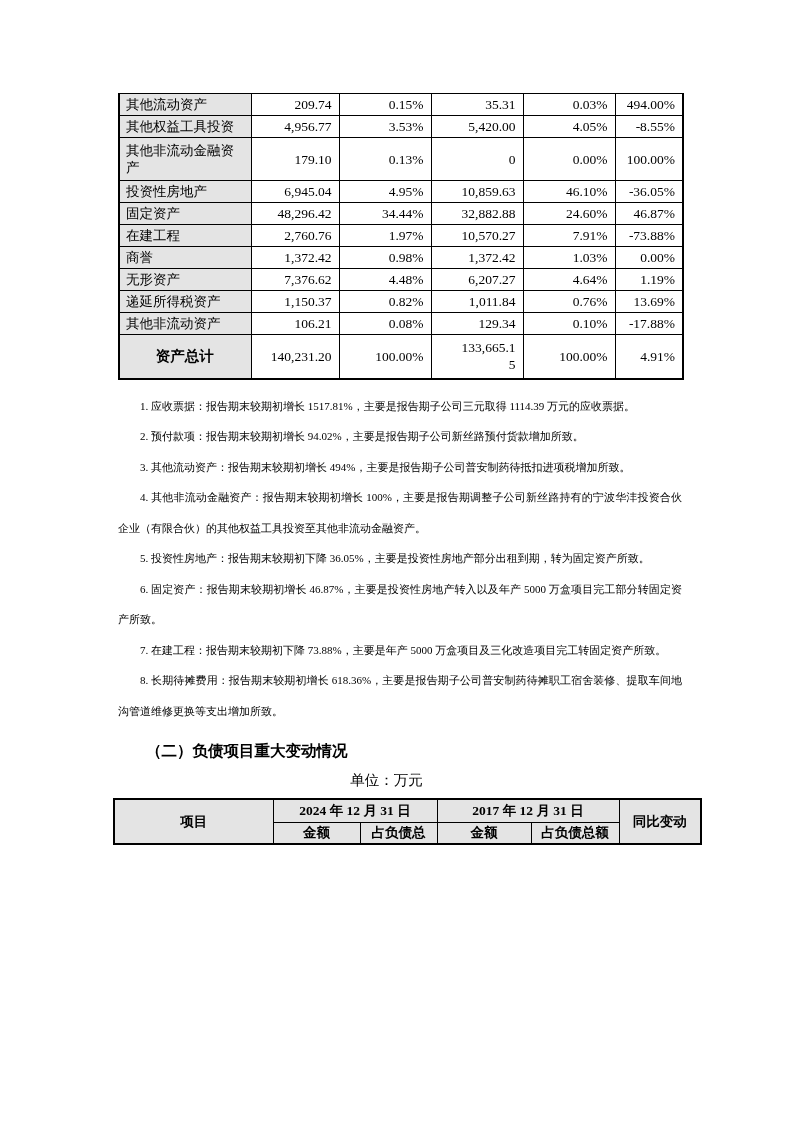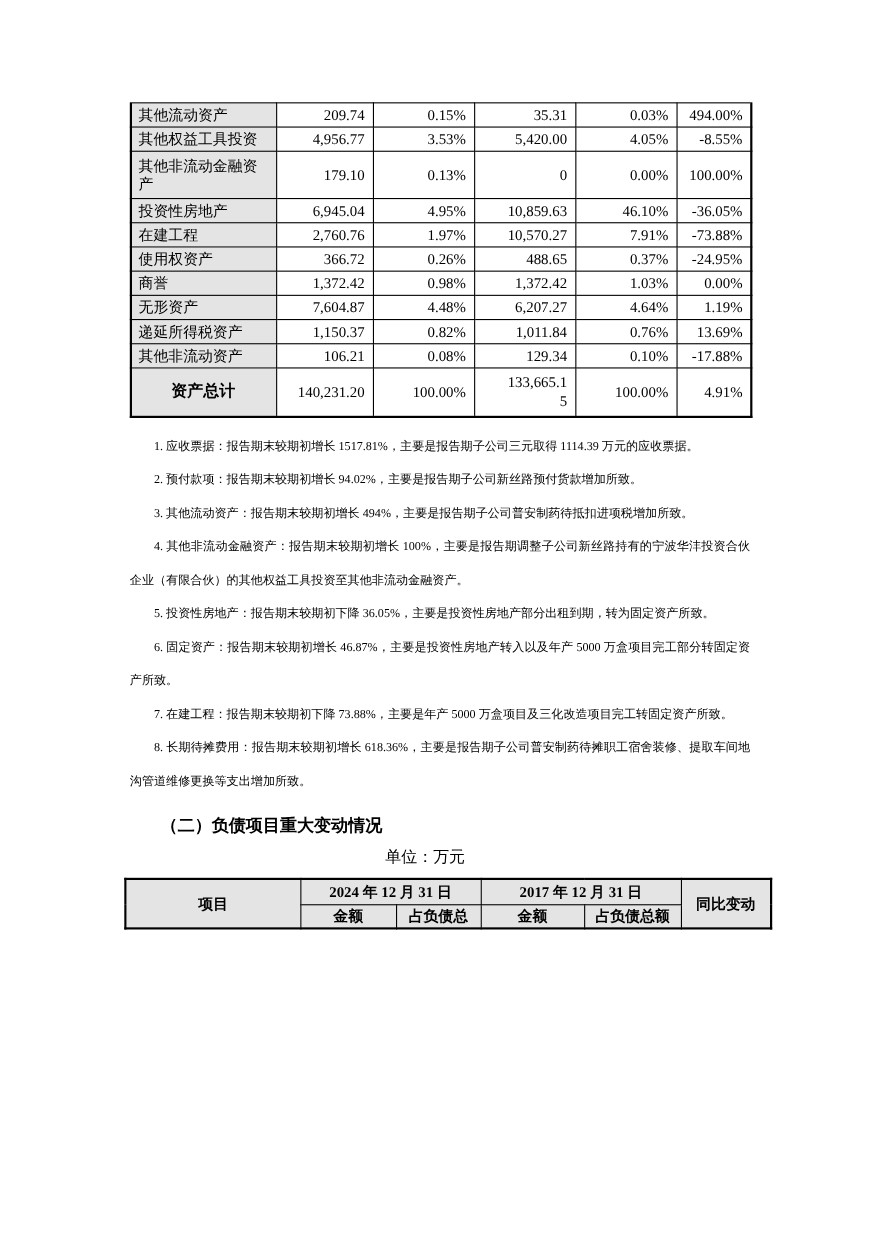--- a/index.html
+++ b/index.html
@@ -110,46 +110,46 @@
         </tr>
         <tr>
           <td class="c-item">投资性房地产</td>
           <td class="c-num">6,945.04</td>
           <td class="c-num">4.95%</td>
           <td class="c-num">10,859.63</td>
           <td class="c-num">46.10%</td>
           <td class="c-num">-36.05%</td>
         </tr>
         <tr>
+          <td class="c-item">固定资产</td>
+          <td class="c-num">48,296.42</td>
+          <td class="c-num">34.44%</td>
+          <td class="c-num">32,882.88</td>
+          <td class="c-num">24.60%</td>
+          <td class="c-num">46.87%</td>
+        </tr>
+        <tr>
           <td class="c-item">在建工程</td>
           <td class="c-num">2,760.76</td>
           <td class="c-num">1.97%</td>
           <td class="c-num">10,570.27</td>
           <td class="c-num">7.91%</td>
           <td class="c-num">-73.88%</td>
         </tr>
         <tr>
-          <td class="c-item">使用权资产</td>
-          <td class="c-num">366.72</td>
-          <td class="c-num">0.26%</td>
-          <td class="c-num">488.65</td>
-          <td class="c-num">0.37%</td>
-          <td class="c-num">-24.95%</td>
-        </tr>
-        <tr>
           <td class="c-item">商誉</td>
           <td class="c-num">1,372.42</td>
           <td class="c-num">0.98%</td>
           <td class="c-num">1,372.42</td>
           <td class="c-num">1.03%</td>
           <td class="c-num">0.00%</td>
         </tr>
         <tr>
           <td class="c-item">无形资产</td>
-          <td class="c-num">7,604.87</td>
+          <td class="c-num">7,376.62</td>
           <td class="c-num">4.48%</td>
           <td class="c-num">6,207.27</td>
           <td class="c-num">4.64%</td>
           <td class="c-num">1.19%</td>
         </tr>
         <tr>
           <td class="c-item">递延所得税资产</td>
           <td class="c-num">1,150.37</td>
           <td class="c-num">0.82%</td>
           <td class="c-num">1,011.84</td>

